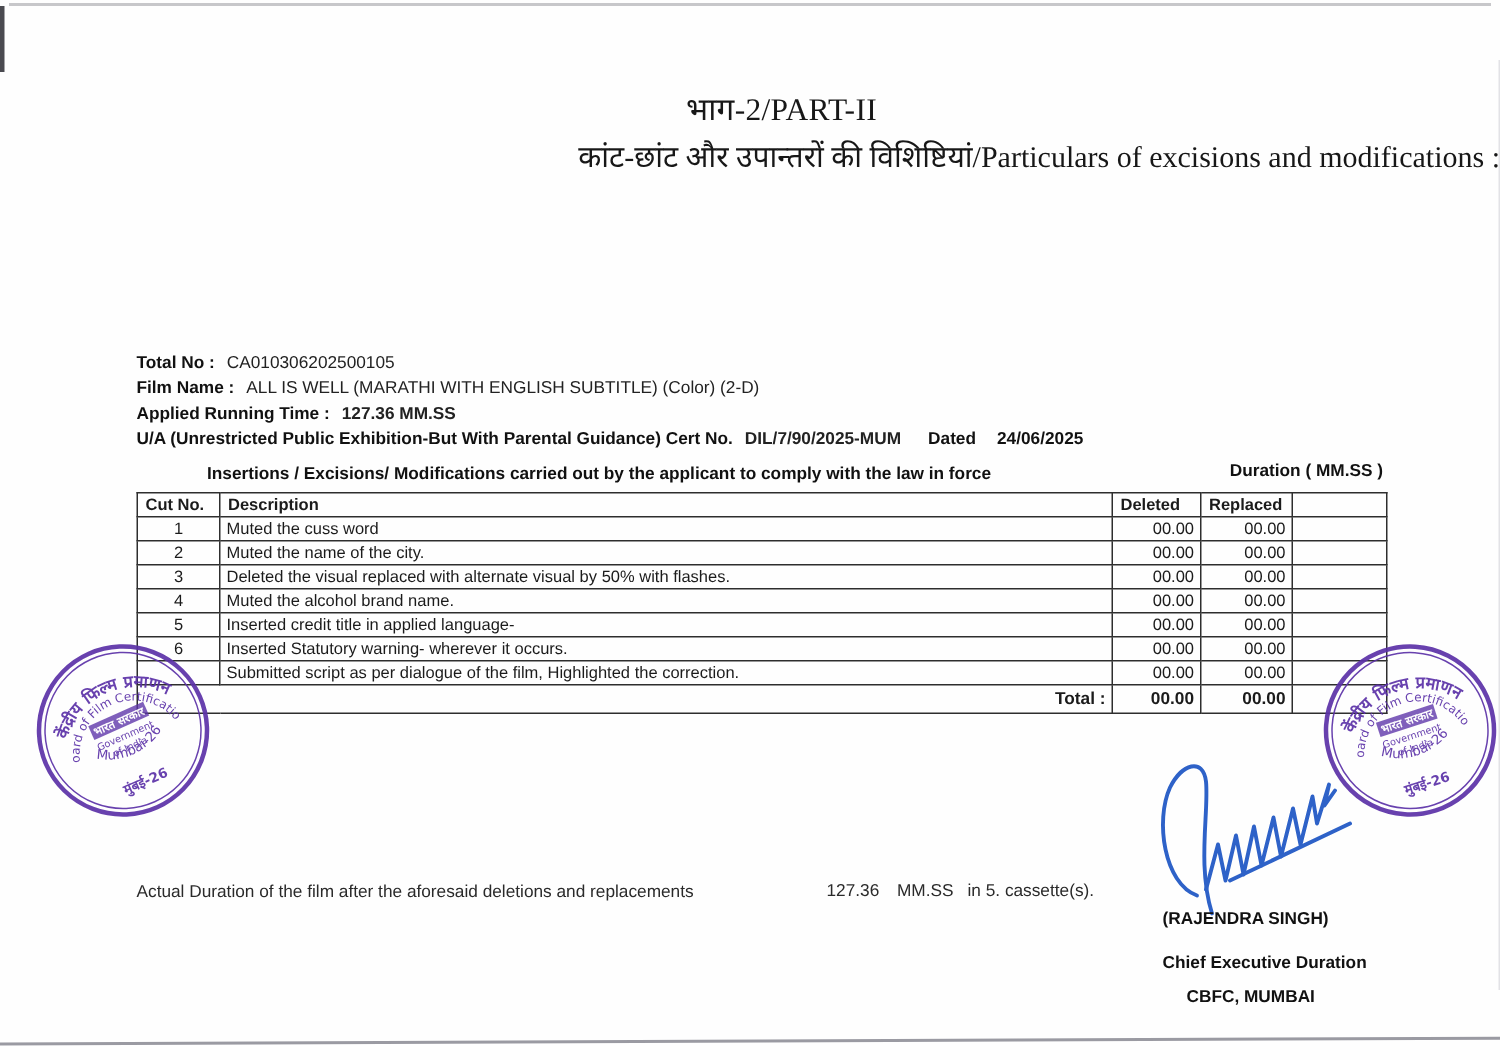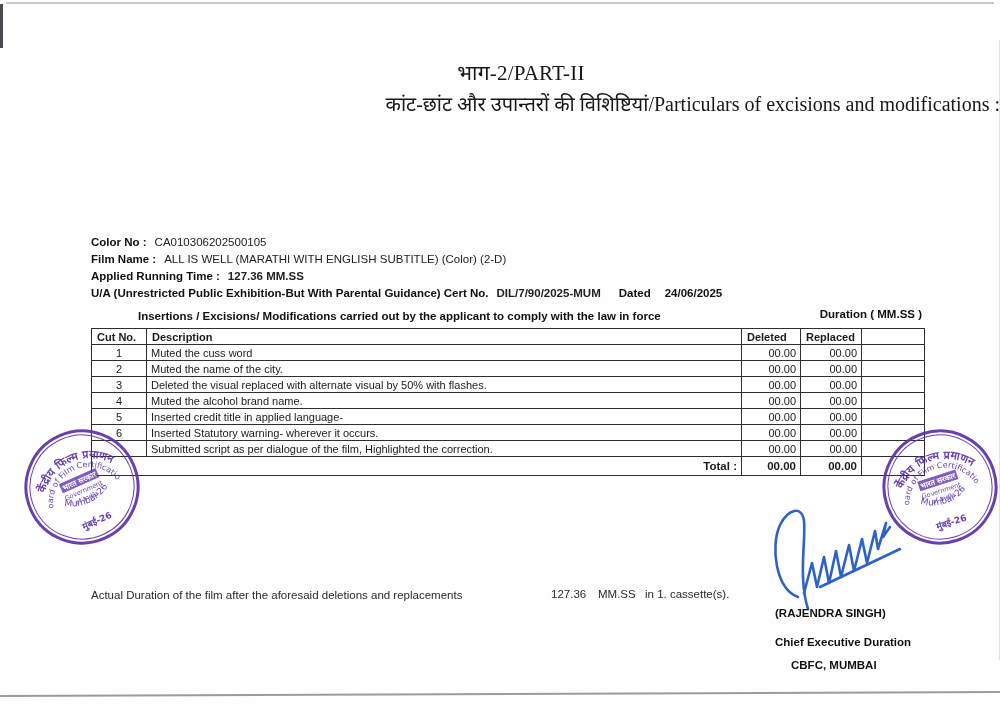--- a/index.html
+++ b/index.html
@@ -75,21 +75,21 @@
   <div class="scan-top"></div>
   <div class="scan-left"></div>
   <div class="scan-bottom"></div>
   <div class="scan-right"></div>
 
   <div class="title serif">भाग-2/PART-II</div>
   <div class="subtitle serif">कांट-छांट और उपान्तरों की विशिष्टियां/Particulars of excisions and modifications :</div>
 
   <div class="meta">
     <div class="meta-line">
-      <span class="lbl">Color No :</span><span class="val">CA010306202500105</span>
+      <span class="lbl">Total No :</span><span class="val">CA010306202500105</span>
     </div>
     <div class="meta-line">
       <span class="lbl">Film Name :</span><span class="val">ALL IS WELL (MARATHI WITH ENGLISH SUBTITLE) (Color) (2-D)</span>
     </div>
     <div class="meta-line">
       <span class="lbl">Applied Running Time :</span><span class="val lbl">127.36 MM.SS</span>
     </div>
     <div class="meta-line bold-line">
       <span>U/A (Unrestricted Public Exhibition-But With Parental Guidance) Cert No.</span><span class="val">DIL/7/90/2025-MUM</span><span class="sp-lg">Dated</span><span class="sp-lg" style="margin-left:14px">24/06/2025</span>
     </div>
@@ -232,19 +232,19 @@
     <g stroke="#2e62c8" stroke-width="2.6" fill="none" stroke-linecap="round" stroke-linejoin="round">
       <path d="M 30 100 C 8 92, 2 50, 12 28 C 20 12, 34 8, 36 24 C 38 44, 30 80, 40 112"></path>
       <path d="M 36 96 L 44 66 L 49 90 L 56 60 L 61 86 L 68 54 L 73 80 L 81 48 L 86 74 L 94 42 L 99 66 L 107 34 L 110 52 L 118 26 L 115 40 L 122 30"></path>
       <path d="M 52 90 L 132 52"></path>
     </g>
   </svg>
 
   <div class="actual-line">Actual Duration of the film after the aforesaid deletions and replacements</div>
   <div class="actual-val">127.36</div>
   <div class="actual-unit">MM.SS</div>
-  <div class="actual-cass">in 1. cassette(s).</div>
+  <div class="actual-cass">in 5. cassette(s).</div>
 
   <div class="sig-name">(RAJENDRA SINGH)</div>
   <div class="sig-title">Chief Executive Duration</div>
   <div class="sig-org">CBFC, MUMBAI</div>
 
 </div>
 
 </body></html>

